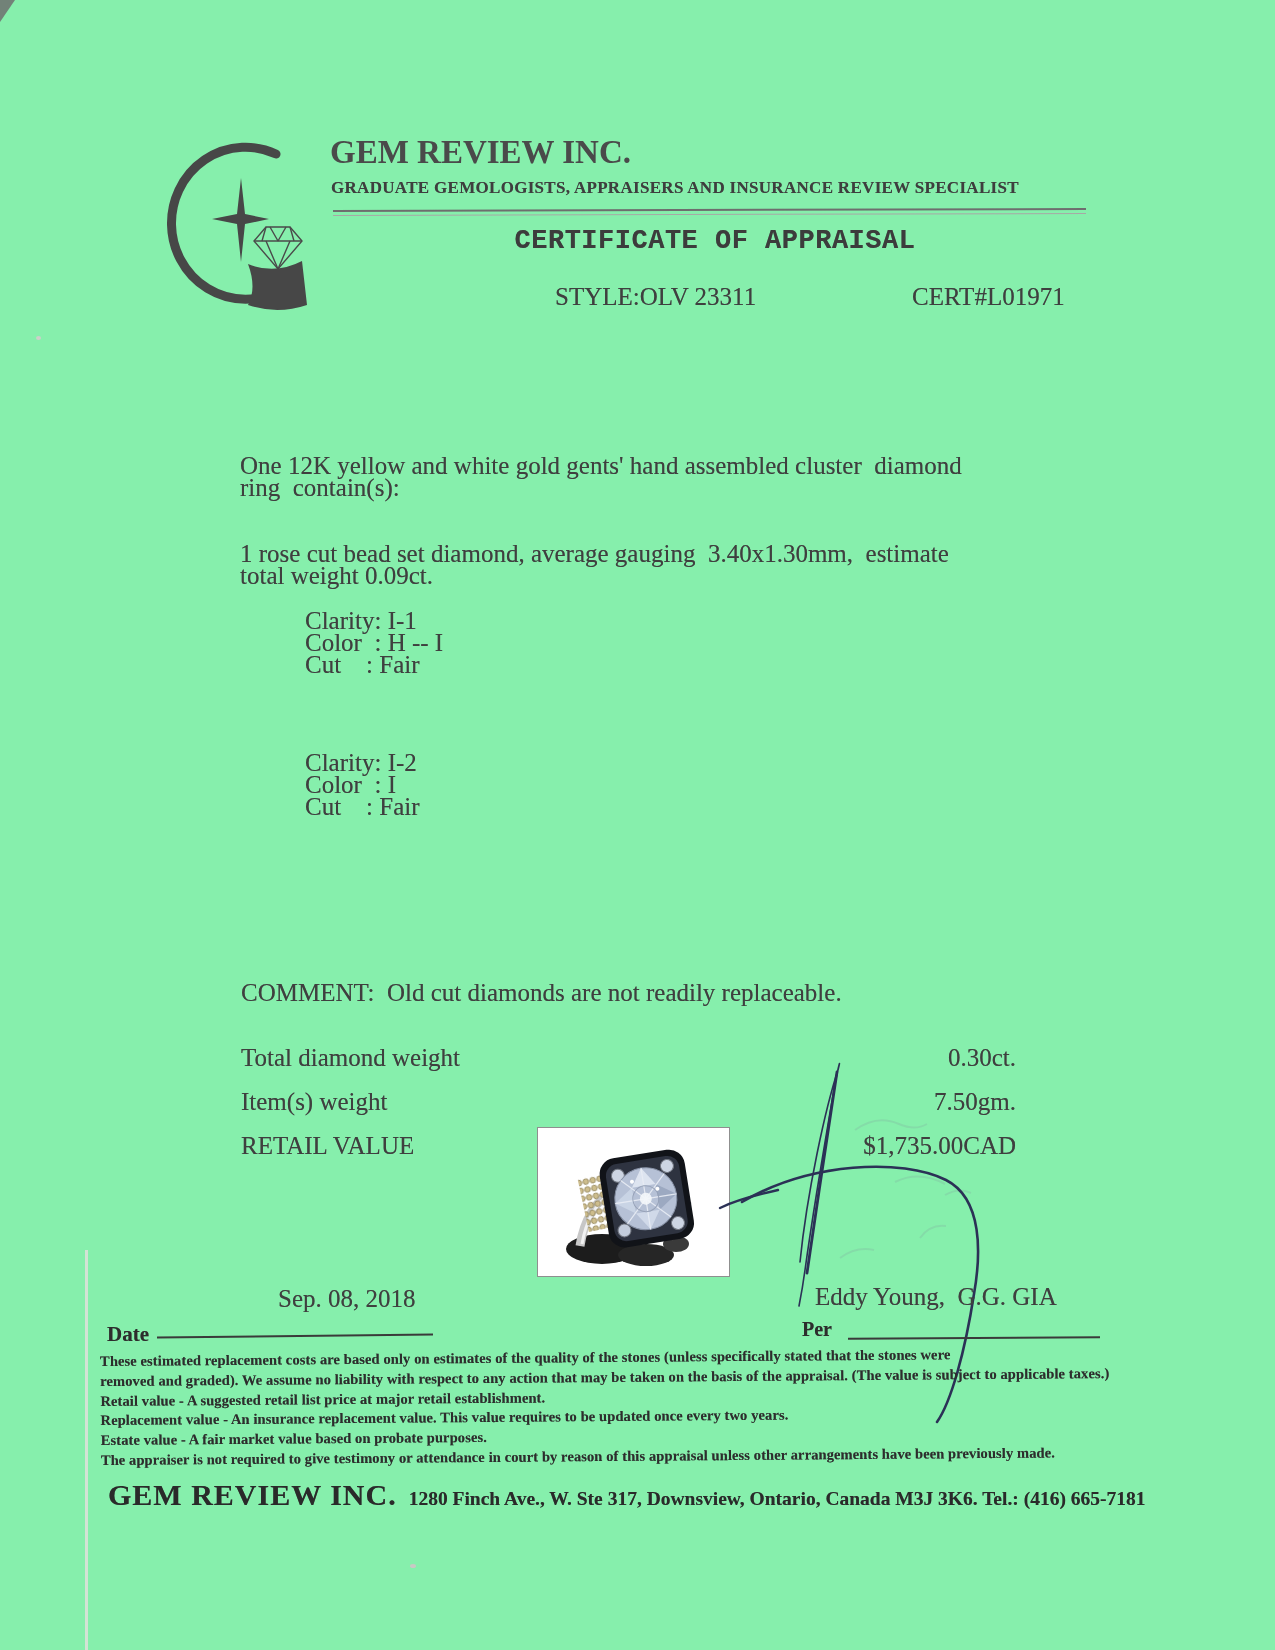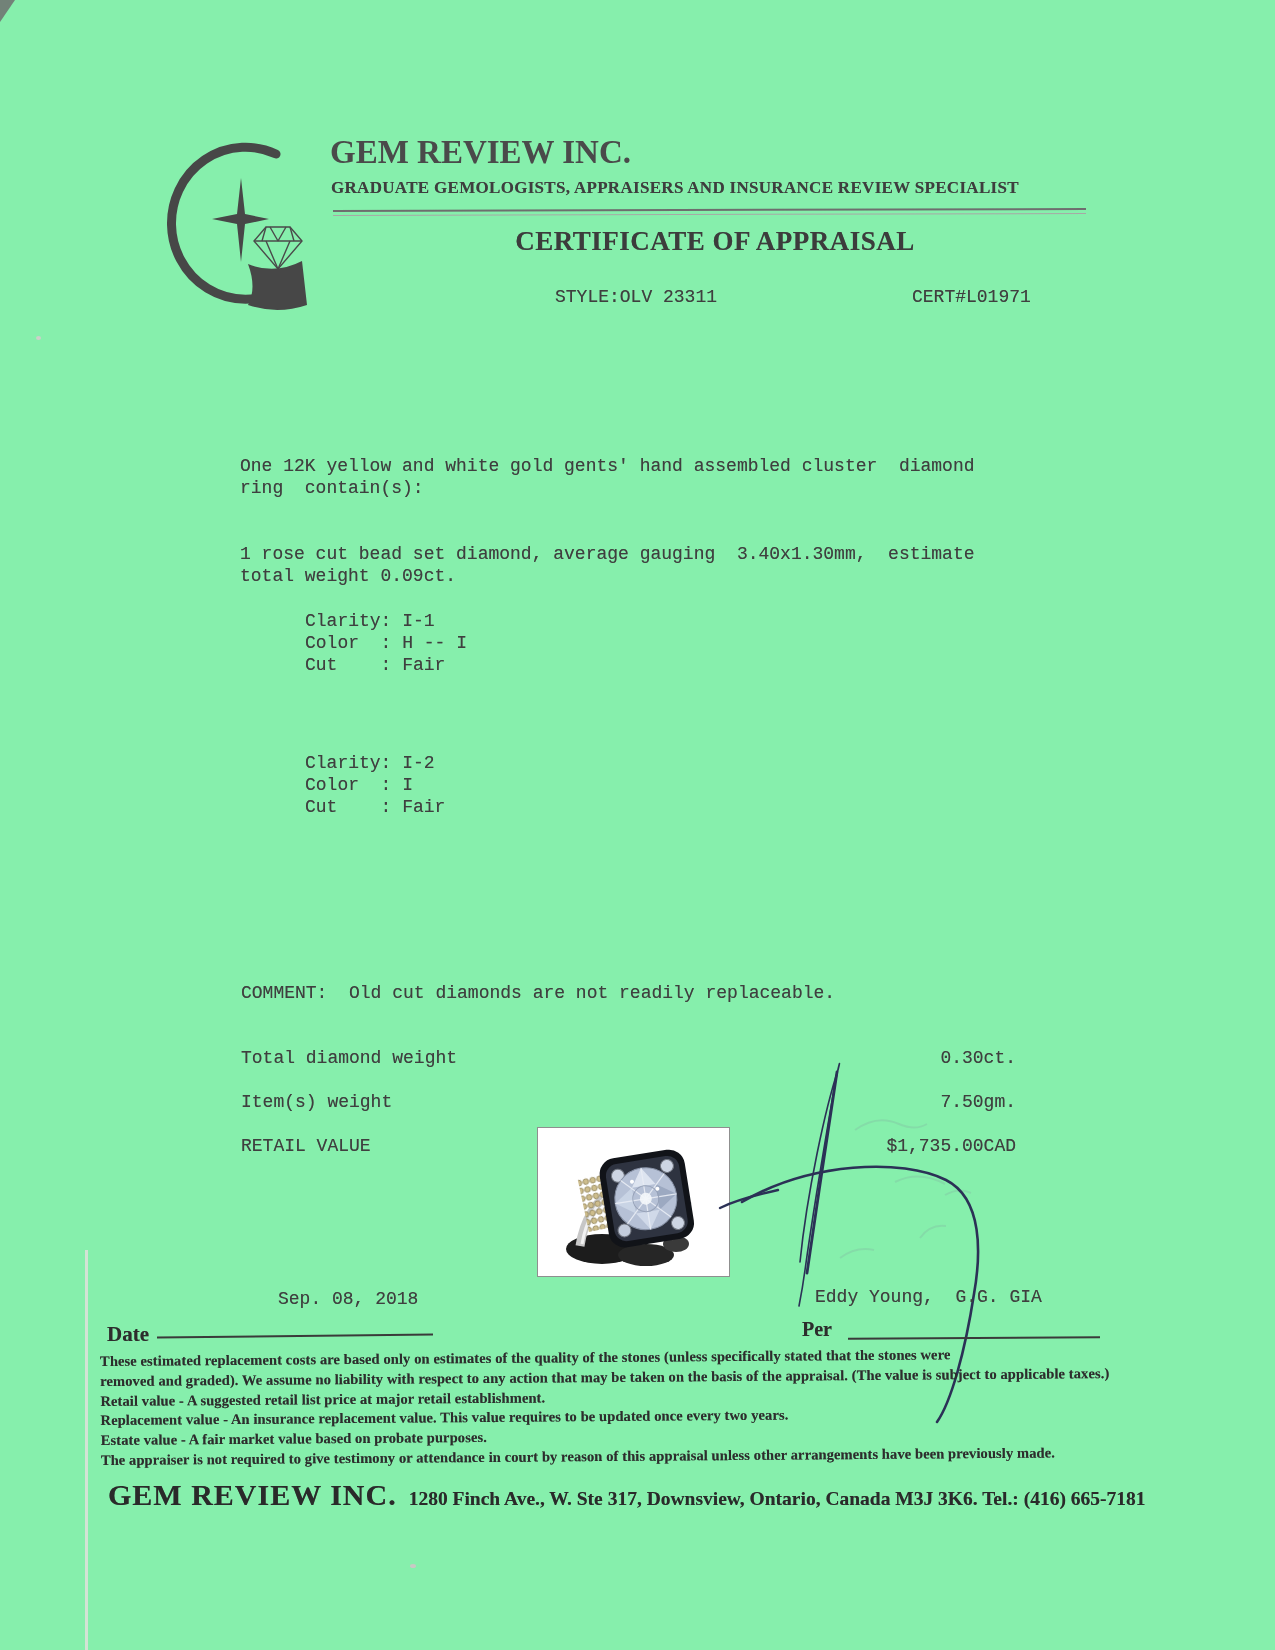--- a/index.html
+++ b/index.html
@@ -4,36 +4,36 @@
 <style>
   html,body{margin:0;padding:0;background:#e9e9e7;}
   .page{
     position:relative;width:1275px;height:1650px;margin:0 auto;
     background:#86efac;overflow:hidden;
     font-family:"Liberation Serif", serif;
     padding-left:32px;
   }
   .abs{position:absolute;}
   .mono{
-    font-family:Liberation Mono, monospace;
-    font-size:18px;line-height:22px;color:#3f3f3f;
+    font-family:Liberation Serif, serif;
+    font-size:25px;line-height:22px;color:#3f3f3f;
     white-space:pre;letter-spacing:0px;
     text-shadow:0 0 0.6px rgba(70,70,70,.55);
   }
   .serif-big{
     font-family:"Liberation Serif",serif;font-weight:700;
     color:#4a4a4a;letter-spacing:0px;
   }
   .tagline{
     font-family:"Liberation Serif",serif;font-weight:700;
     font-size:17px;color:#3e3e3e;letter-spacing:0.3px;white-space:nowrap;
     text-shadow:0 0 0.5px rgba(60,60,60,.5);
   }
   .cert-title{
-    font-family:Liberation Serif, serif;font-weight:700;
+    font-family:Liberation Mono, monospace;font-weight:700;
     font-size:27px;color:#3c3c3c;letter-spacing:0.5px;text-align:center;
     text-shadow:0 0 0.6px rgba(60,60,60,.5);
   }
   .rule{background:#6e6e6e;height:2px;}
   .rule2{background:#a8a8a6;height:1px;}
   .disc{
     font-family:"Liberation Serif",serif;font-weight:700;
     font-size:14.5px;line-height:19.8px;color:#2d2d2d;
     letter-spacing:0.1px;white-space:nowrap;
     text-shadow:0 0 0.5px rgba(45,45,45,.5);

